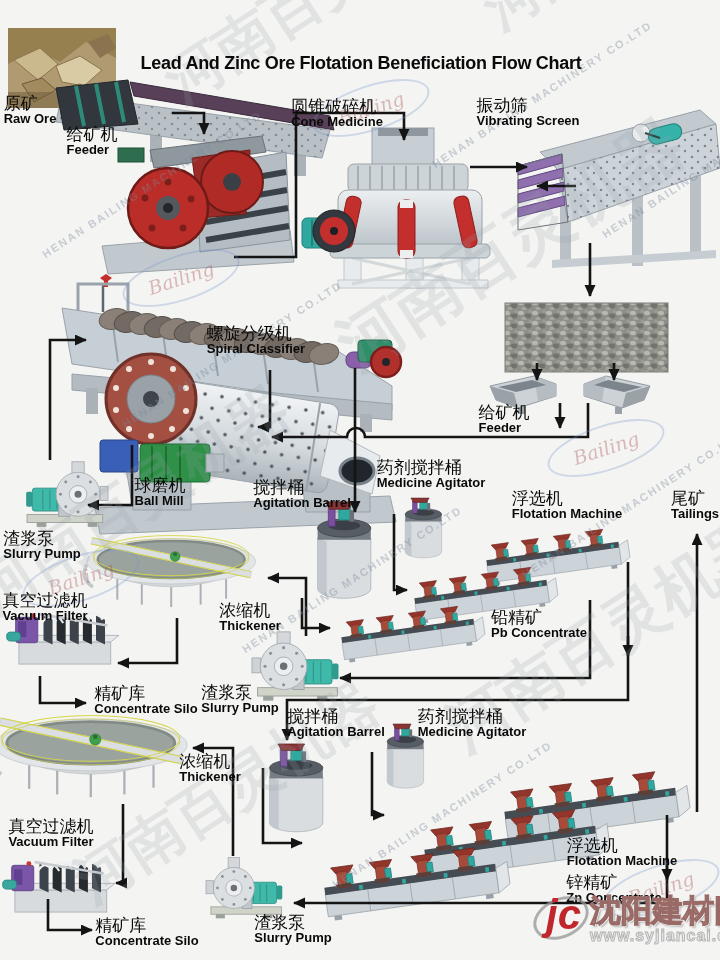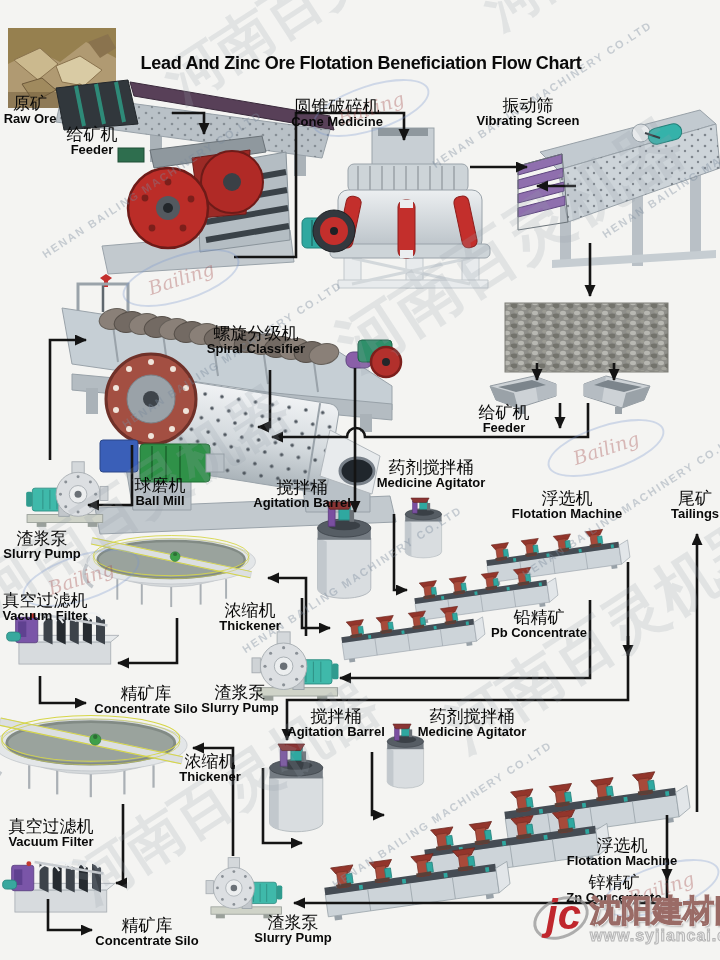--- a/index.html
+++ b/index.html
@@ -7,21 +7,21 @@
          font-family:"Liberation Sans",sans-serif;}
   svg{position:absolute;left:0;top:0;}
   
   .title-cn{position:absolute;top:2px;left:407px;transform:translateX(-50%);
     font-family:"DejaVu Serif",serif;font-weight:bold;font-size:43px;color:#0a0a0a;
     white-space:nowrap;letter-spacing:1px;z-index:30;}
   .title-en{position:absolute;top:53px;left:361px;transform:translateX(-50%);
     font-weight:bold;font-size:18px;color:#0a0a0a;white-space:nowrap;letter-spacing:-0.3px;z-index:30;}
   
   #labels{position:absolute;left:0;top:0;width:720px;height:960px;z-index:40;pointer-events:none;}
-  .lbl{position:absolute;transform:translateX(-50%);text-align:center;white-space:nowrap;color:#090909;}
+  .lbl{position:absolute;transform:translateX(-50%);white-space:nowrap;color:#090909;}
   .lbl .cn{font-family:"DejaVu Serif",serif;font-size:17px;line-height:1.0;}
   .lbl .en{font-family:"Liberation Sans",sans-serif;font-weight:bold;font-size:13px;line-height:1.1;}
   
   #wmarks{position:absolute;left:0;top:0;width:720px;height:960px;z-index:20;pointer-events:none;overflow:hidden;}
   .wm-big{position:absolute;font-family:"DejaVu Serif",serif;font-weight:bold;white-space:nowrap;
     color:rgba(150,160,172,0.20);transform-origin:0 0;}
   .wm-small{position:absolute;font-size:11px;letter-spacing:2px;white-space:nowrap;
     color:rgba(120,138,155,0.38);transform-origin:0 0;font-weight:bold;}
   .wm-logo{position:absolute;width:118px;height:42px;border:2px solid rgba(120,150,205,0.30);
     border-radius:50%;transform-origin:center;display:flex;align-items:center;justify-content:center;}

